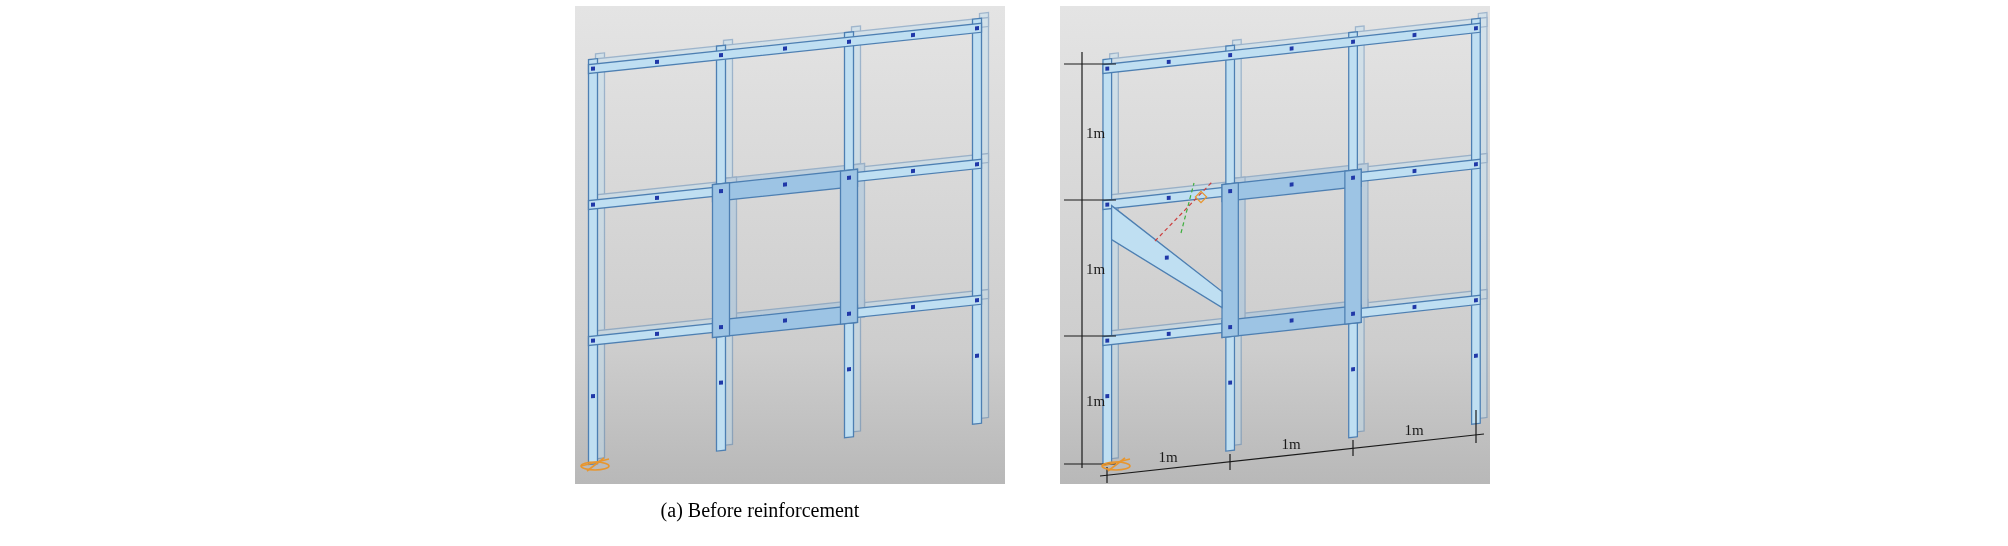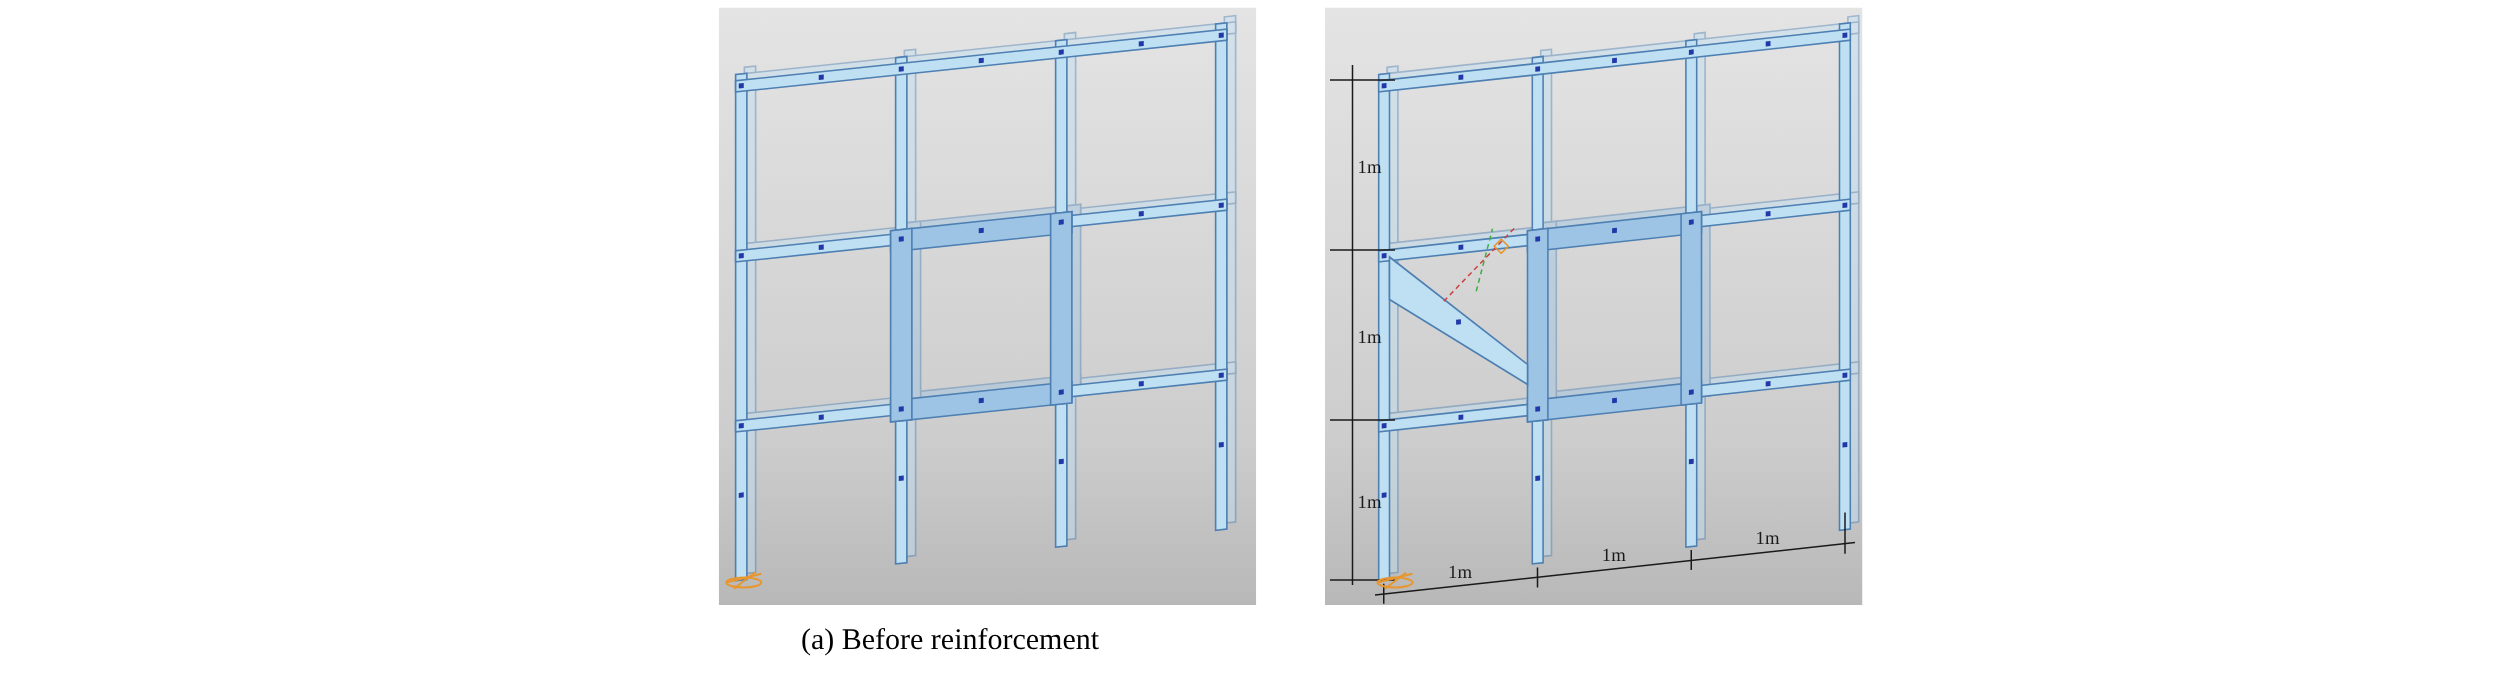--- a/index.html
+++ b/index.html
@@ -13,21 +13,21 @@
   }
   .panel { position: absolute; top: 6px; width: 430px; height: 478px; padding-left: 30px; }
   .pa { left: 545px; }
   .pb { left: 1030px; }
   svg.viewport { display: block; width: 430px; height: 478px; }
   .caption {
     position: absolute;
     top: 499px;
     width: 430px;
     text-align: center;
-    font-size: 24px;
+    font-size: 20px;
     color: var(--caption_color, #000000);
     font-family: "Liberation Serif", serif;
   }
   .cap-a { left: 545px; }
   .cap-b { left: 1030px; }
   .dim-text {
     font-size: 15px;
     fill: var(--dim_color, #1a1a1a);
     font-family: "Liberation Serif", serif;
     stroke: none;

